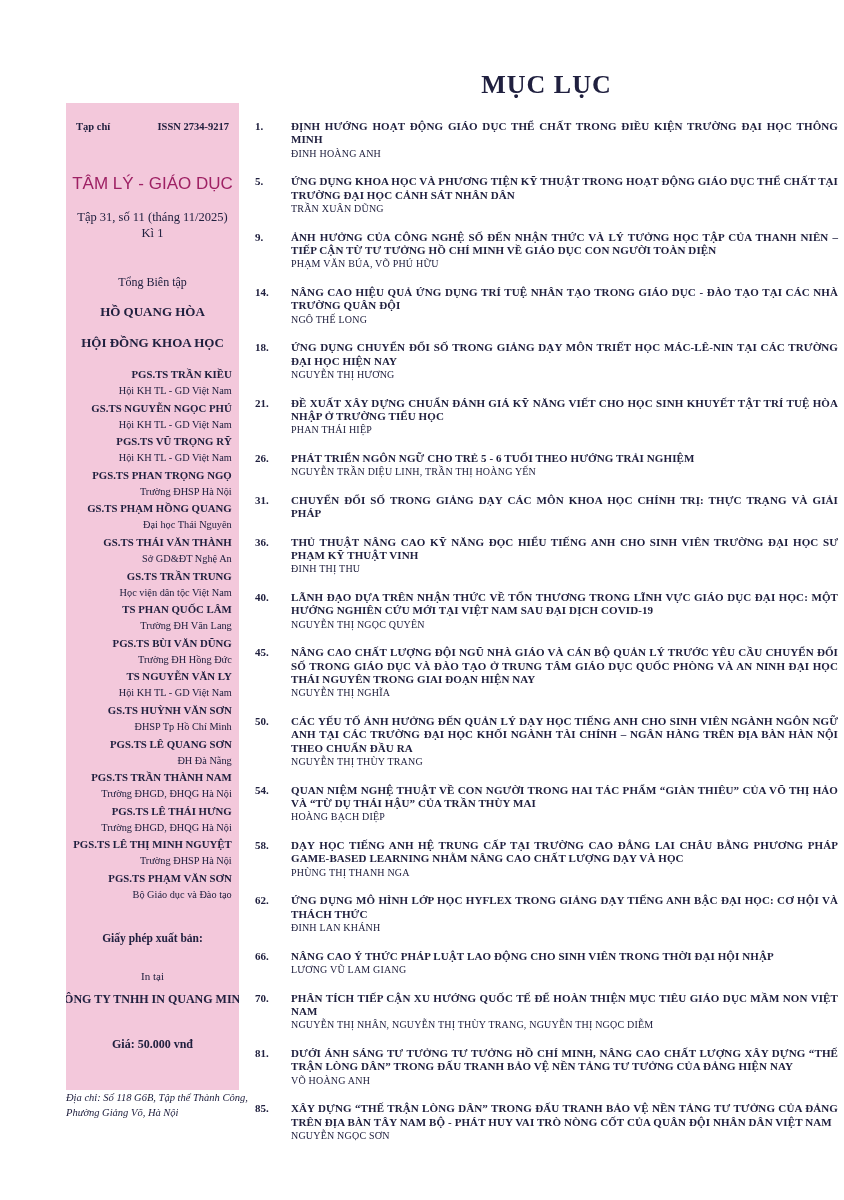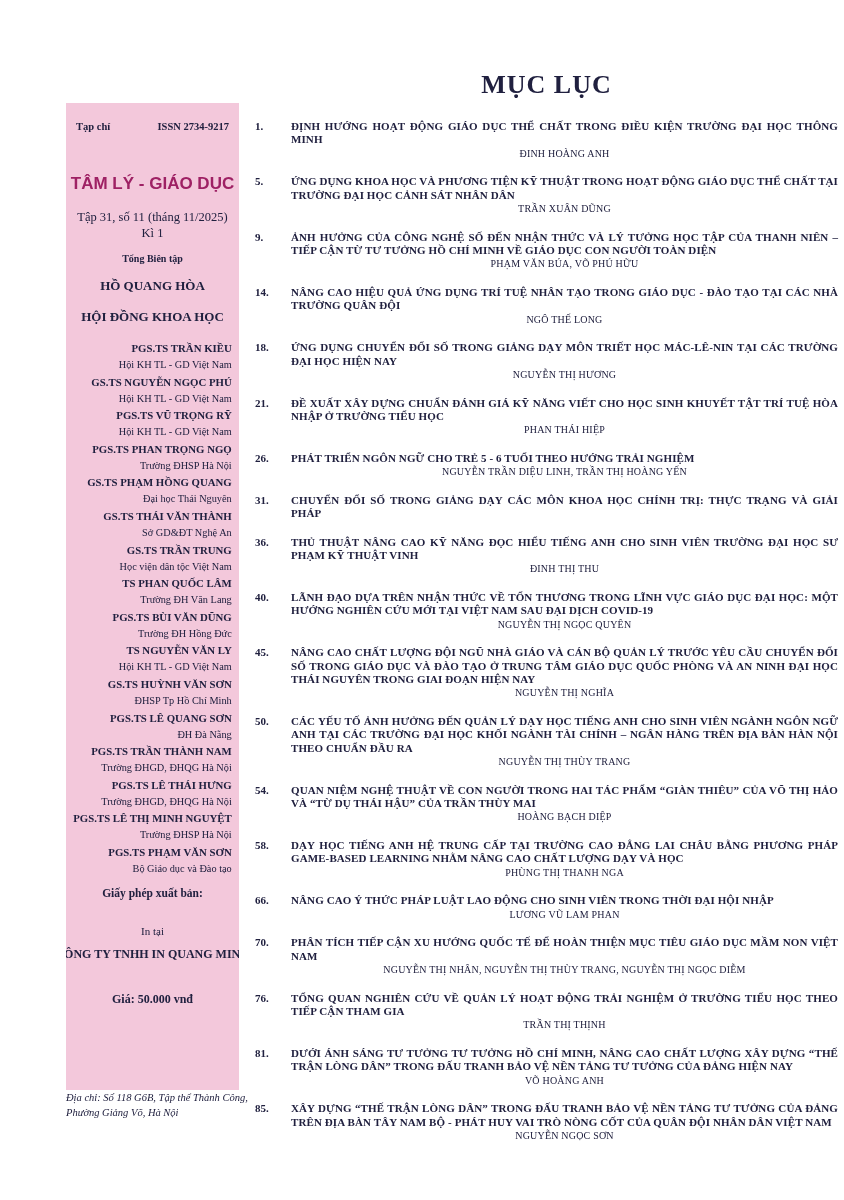--- a/index.html
+++ b/index.html
@@ -21,33 +21,33 @@
     padding:14px 7px 10px 7px;
     display:flex; flex-direction:column; align-items:center;
     text-align:center;
     overflow:hidden;
   }
   .sb-top { width:100%; display:flex; justify-content:space-between; align-items:baseline;
             font-weight:bold; font-size:10.5px; padding:4px 3px 0 3px; }
   .jname {
     margin-top:42px;
     font-family:"Liberation Sans", sans-serif;
-    font-weight:bold; font-size:17px; letter-spacing:0px;
+    font-weight:normal; font-size:17px; letter-spacing:0px;
     color:var(--journal_name, #9e2164);
     white-space:nowrap;
   }
   .vol { margin-top:15px; font-size:12.5px; line-height:16px;text-align:right; }
   .ki  { font-size:12.5px; line-height:16px; }
-  .ed-label { margin-top:12px; font-weight:bold; font-size:10px; }
+  .ed-label { margin-top:34px; font-weight:normal; font-size:12px; }
   .ed-name  { margin-top:14px; font-weight:bold; font-size:13px; }
   .board-label { margin-top:15px; font-weight:bold; font-size:13px; }
   .board { margin-top:15px;text-align:right; }
   .m-name  { font-weight:bold; font-size:10.8px; line-height:17px; white-space:nowrap; }
   .m-affil { font-size:10.3px; line-height:16.6px; white-space:nowrap; }
-  .lic-label { margin-top:9px; font-weight:bold; font-size:11.5px; }
+  .lic-label { margin-top:28px; font-weight:bold; font-size:11.5px; }
   .license { margin-top:8px; }
   .lic-line { font-size:10.3px; line-height:14.5px; }
   .intai   { margin-top:26px; font-size:11px; }
   .printer { margin-top:10px; font-weight:bold; font-size:12px; white-space:nowrap; }
   .price   { margin-top:30px; font-weight:bold; font-size:12px; }
   .address {
     font-style:italic;
     font-size:10.5px;
     line-height:15px;
     text-align:left;
@@ -67,21 +67,21 @@
   .entry { display:flex; margin-bottom:15px; }
   .num   { width:36px; flex:none; font-weight:bold; font-size:11px; line-height:13.4px; }
   .ebody { flex:1; }
   .etitle {
     font-weight:bold;
     font-size:11px;
     line-height:13.4px;
     text-align:justify;
     letter-spacing:0.1px;
   }
-  .eauthors { font-size:10px; line-height:12.5px; margin-top:1px; letter-spacing:0.2px;text-align:center; }
+  .eauthors { font-size:10px; line-height:12.5px; margin-top:1px; letter-spacing:0.2px; }
 </style>
 </head>
 <body>
 
 <div class="left-col">
   <div class="sidebar">
     <div class="sb-top">
       <span>Tạp chí</span>
       <span>ISSN 2734-9217</span>
     </div>
@@ -263,41 +263,41 @@
       </div>
     </div>
       <div class="entry">
       <div class="num">58.</div>
       <div class="ebody">
         <div class="etitle">DẠY HỌC TIẾNG ANH HỆ TRUNG CẤP TẠI TRƯỜNG CAO ĐẲNG LAI CHÂU BẰNG PHƯƠNG PHÁP GAME-BASED LEARNING NHẰM NÂNG CAO CHẤT LƯỢNG DẠY VÀ HỌC</div>
         <div class="eauthors">PHÙNG THỊ THANH NGA</div>
       </div>
     </div>
       <div class="entry">
+      <div class="num">62.</div>
+      <div class="ebody">
+        <div class="etitle">ỨNG DỤNG MÔ HÌNH LỚP HỌC HYFLEX TRONG GIẢNG DẠY TIẾNG ANH BẬC ĐẠI HỌC: CƠ HỘI VÀ THÁCH THỨC</div>
+        <div class="eauthors">ĐINH LAN KHÁNH</div>
+      </div>
+    </div>
+      <div class="entry">
       <div class="num">66.</div>
       <div class="ebody">
         <div class="etitle">NÂNG CAO Ý THỨC PHÁP LUẬT LAO ĐỘNG CHO SINH VIÊN TRONG THỜI ĐẠI HỘI NHẬP</div>
-        <div class="eauthors">LƯƠNG VŨ LAM PHAN</div>
+        <div class="eauthors">LƯƠNG VŨ LAM GIANG</div>
       </div>
     </div>
       <div class="entry">
       <div class="num">70.</div>
       <div class="ebody">
         <div class="etitle">PHÂN TÍCH TIẾP CẬN XU HƯỚNG QUỐC TẾ ĐỂ HOÀN THIỆN MỤC TIÊU GIÁO DỤC MẦM NON VIỆT NAM</div>
         <div class="eauthors">NGUYỄN THỊ NHÂN, NGUYỄN THỊ THÙY TRANG, NGUYỄN THỊ NGỌC DIỄM</div>
       </div>
     </div>
       <div class="entry">
-      <div class="num">76.</div>
-      <div class="ebody">
-        <div class="etitle">TỔNG QUAN NGHIÊN CỨU VỀ QUẢN LÝ HOẠT ĐỘNG TRẢI NGHIỆM Ở TRƯỜNG TIỂU HỌC THEO TIẾP CẬN THAM GIA</div>
-        <div class="eauthors">TRẦN THỊ THỊNH</div>
-      </div>
-    </div>
-      <div class="entry">
       <div class="num">81.</div>
       <div class="ebody">
         <div class="etitle">DƯỚI ÁNH SÁNG TƯ TƯỞNG TƯ TƯỞNG HỒ CHÍ MINH, NÂNG CAO CHẤT LƯỢNG XÂY DỰNG “THẾ TRẬN LÒNG DÂN” TRONG ĐẤU TRANH BẢO VỆ NỀN TẢNG TƯ TƯỞNG CỦA ĐẢNG HIỆN NAY</div>
         <div class="eauthors">VÕ HOÀNG ANH</div>
       </div>
     </div>
       <div class="entry">
       <div class="num">85.</div>
       <div class="ebody">
         <div class="etitle">XÂY DỰNG “THẾ TRẬN LÒNG DÂN” TRONG ĐẤU TRANH BẢO VỆ NỀN TẢNG TƯ TƯỞNG CỦA ĐẢNG TRÊN ĐỊA BÀN TÂY NAM BỘ - PHÁT HUY VAI TRÒ NÒNG CỐT CỦA QUÂN ĐỘI NHÂN DÂN VIỆT NAM</div>

